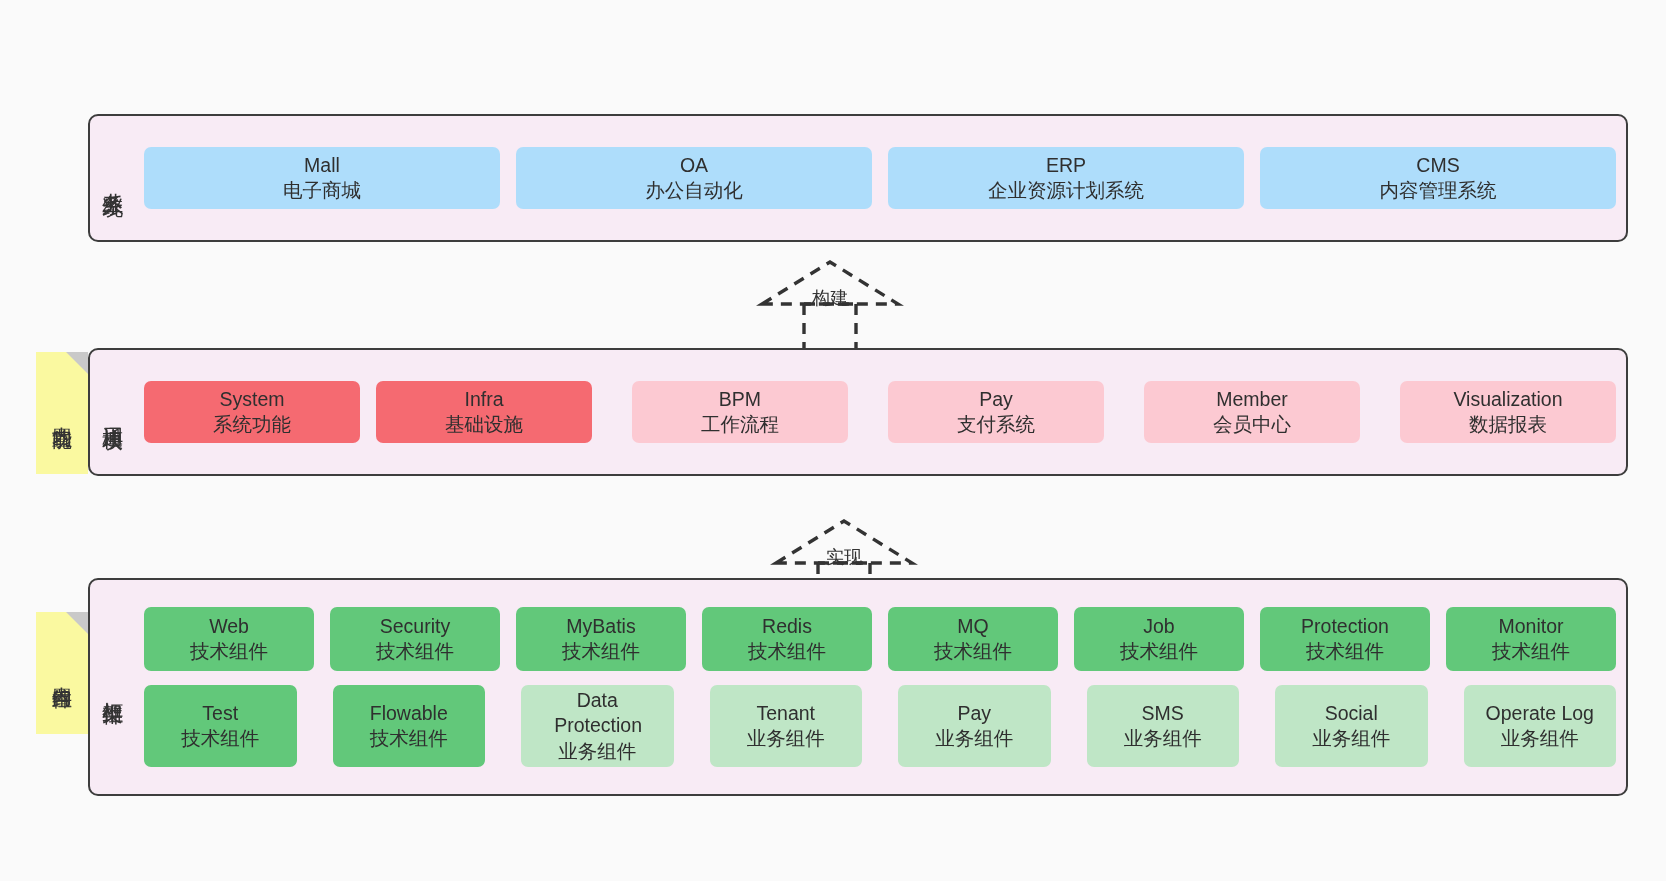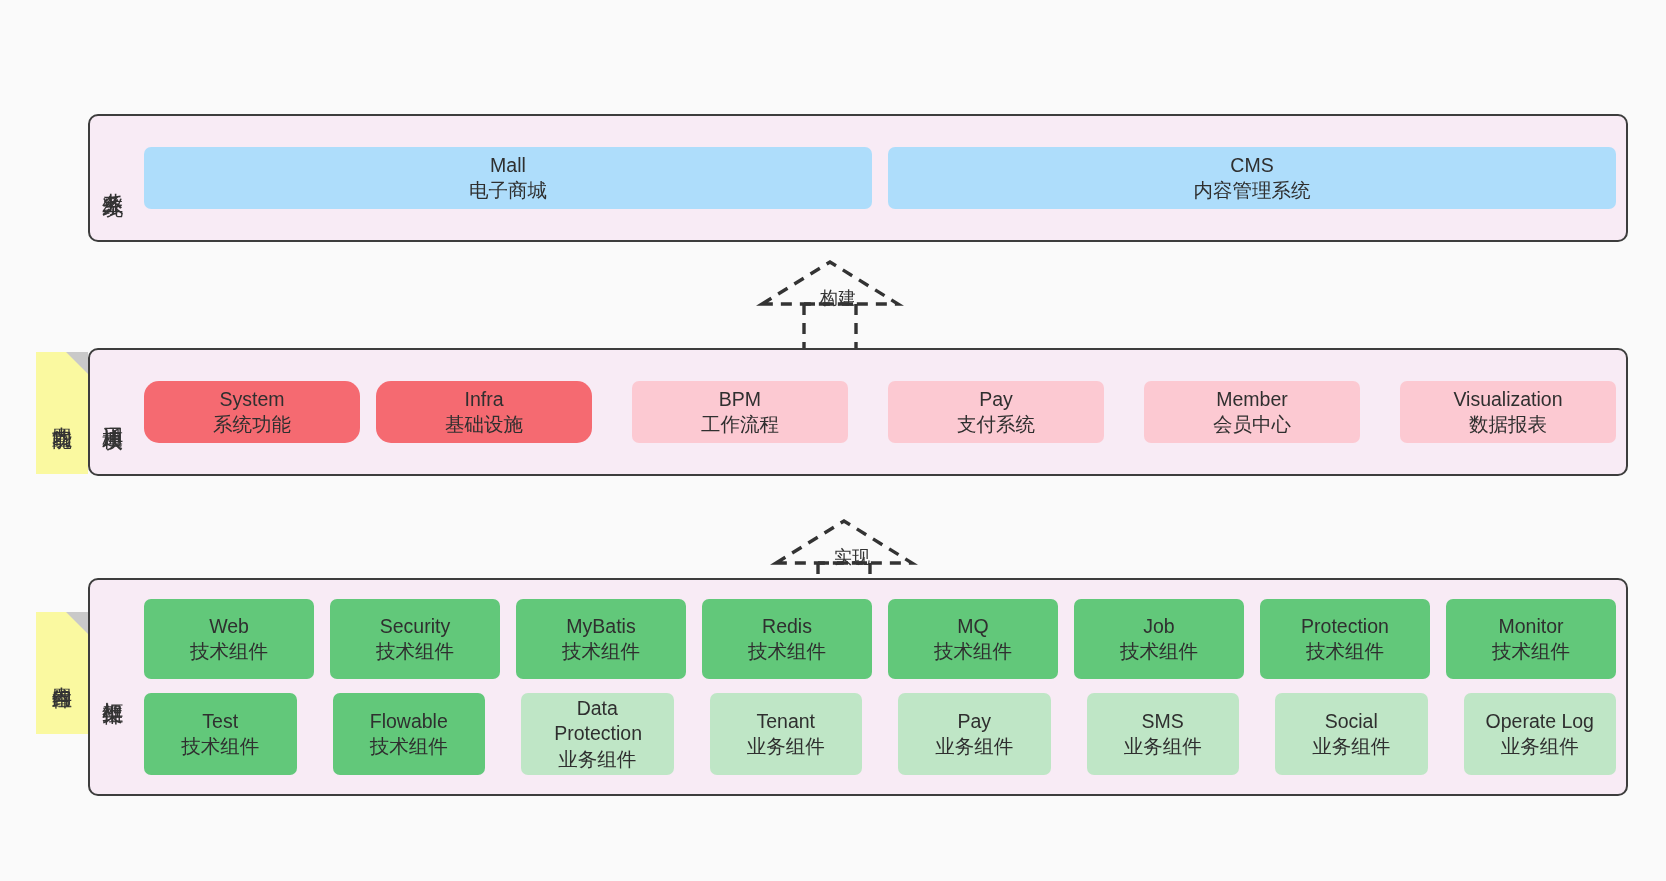--- a/index.html
+++ b/index.html
@@ -70,21 +70,21 @@
     line-height: 1.30;
     color: #2f2f2f;
     padding: 6px 4px;
     box-sizing: border-box;
   }
   .node .en { display: block; }
   .node .cn { display: block; }
 
   
   .c-blue       { background: #AEDDFB; }
-  .c-red        { background: #F56A71; border-radius: 15px; }
+  .c-red        { background: #F56A71; }
   .c-pink       { background: #FCC9D2; margin-left: 24px; }
   .c-green      { background: #62C87A; }
   .c-lightgreen { background: #BFE6C6; }
 
   
   .sticky {
     position: absolute;
     background: #FAF9A0;
     width: 52px;
     box-sizing: border-box;
@@ -114,33 +114,40 @@
   .connector {
     position: absolute;
   }
   .connector .conn-label {
     position: absolute;
     font-size: 18px;
     color: #333;
     background: transparent;
     white-space: nowrap;
     user-select: none;
-    margin-left: 8px;
   }
 </style>
 </head>
 <body>
 
 <div class="layer" id="layer-business" style="left:88px; top:114px; width:1540px; height:128px;">
   <div class="layer-label">业务系统</div>
   <div class="layer-body">
     <div class="row">
       <div class="node c-blue">
         <span class="en">Mall</span>
         <span class="cn">电子商城</span>
+      </div>
+      <div class="node c-blue">
+        <span class="en">OA</span>
+        <span class="cn">办公自动化</span>
+      </div>
+      <div class="node c-blue">
+        <span class="en">ERP</span>
+        <span class="cn">企业资源计划系统</span>
       </div>
       <div class="node c-blue">
         <span class="en">CMS</span>
         <span class="cn">内容管理系统</span>
       </div>
     </div>
   </div>
 </div>
 
 <div class="connector" id="connector-build" style="left:752px; top:252px; width:180px; height:100px;">
@@ -196,21 +203,21 @@
 </div>
 
 <div class="sticky" style="left:36px; top:612px; height:122px;">
   <span>内置组件</span>
 </div>
 
 <div class="layer" id="layer-framework" style="left:88px; top:578px; width:1540px; height:218px;">
   <div class="layer-label">框架组件</div>
   <div class="layer-body">
 
-    <div class="row" style="height:80px;">
+    <div class="row" style="height:64px;">
       <div class="node c-green">
         <span class="en">Web</span>
         <span class="cn">技术组件</span>
       </div>
       <div class="node c-green">
         <span class="en">Security</span>
         <span class="cn">技术组件</span>
       </div>
       <div class="node c-green">
         <span class="en">MyBatis</span>

